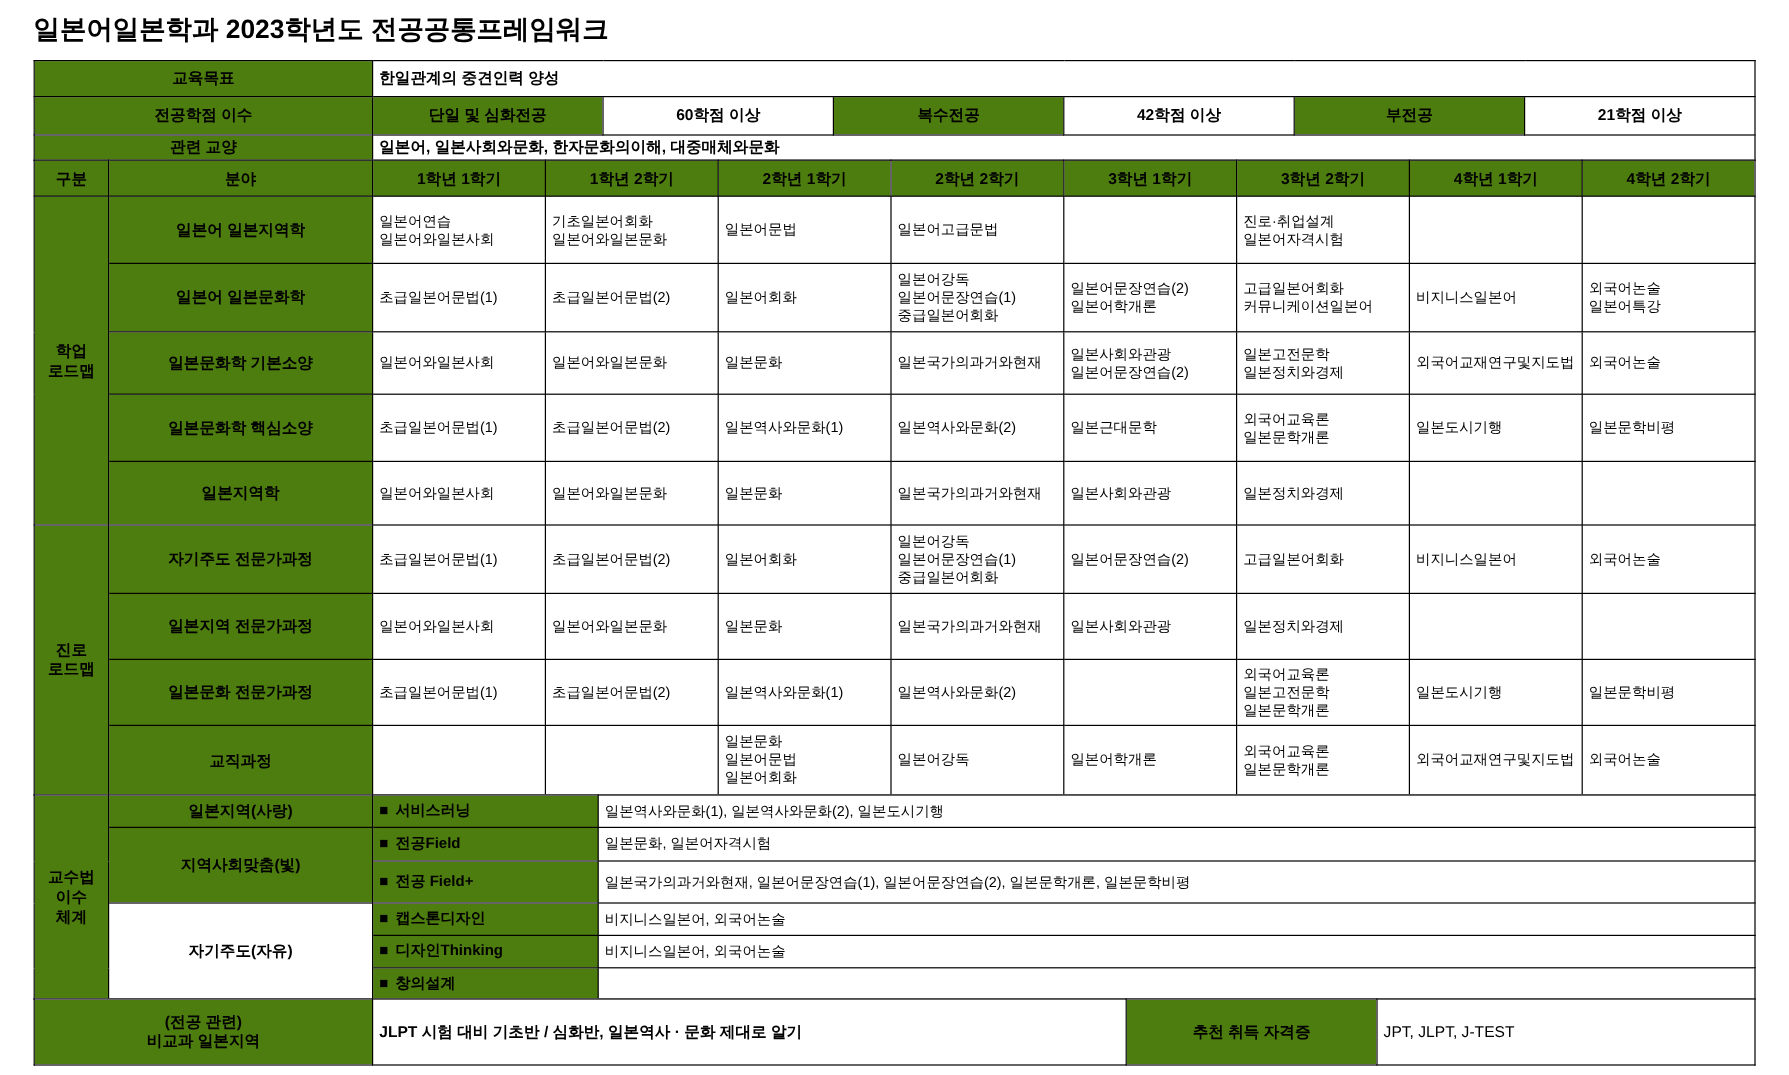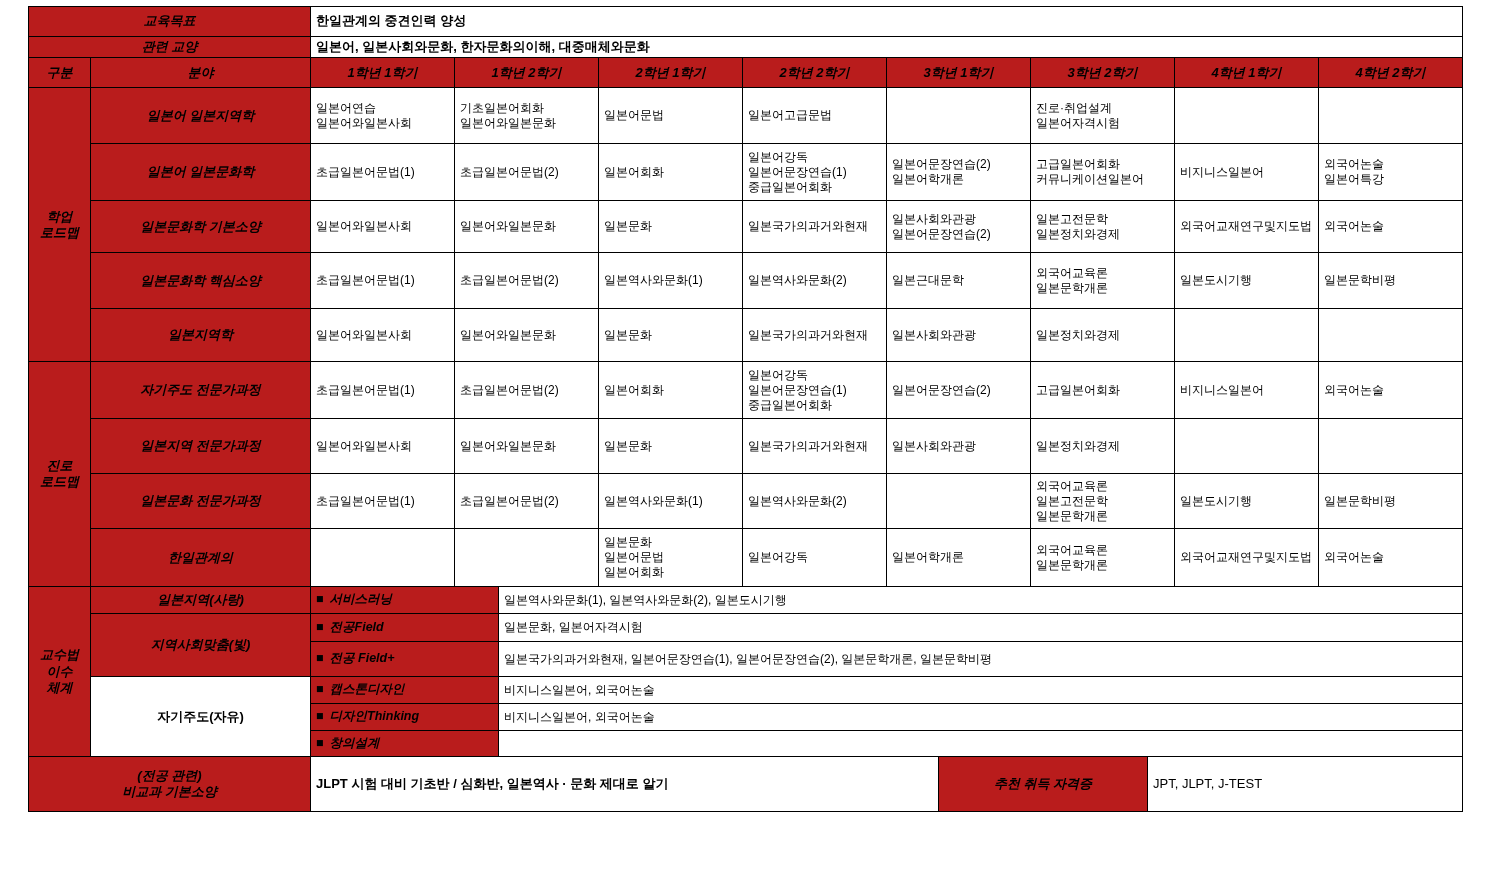--- a/index.html
+++ b/index.html
@@ -20,48 +20,58 @@
   td {
     border:1px solid #000;
     padding:2px 5px;
     font-size:12px;
     line-height:1.25;
     vertical-align:middle;
     overflow:hidden;
     white-space:pre-line;
     word-break:break-all;
   }
-  .gray { background:#b91c1c;font-style:italic; }
+  .gray { background:#4d7c0f; }
   .c { text-align:center; }
   .bold { font-weight:bold; }
   .lbl { font-size:13px; }
   .hdr { font-size:13px; }
   .bullet { margin-right:6px; }
   .method { font-size:12.5px; }
 </style>
 </head>
 <body>
 
 <div class="sheet">
 
+  <div class="title">일본어일본학과 2023학년도 전공공통프레임워크</div>
 
   <table>
     <colgroup>
       <col style="width:282px">
         <col style="width:192px">
         <col style="width:192px">
       <col style="width:192px">
         <col style="width:192px">
         <col style="width:192px">
         <col style="width:192px">
     </colgroup>
     <tbody>
         <tr style="height:30px">
       <td class="gray c bold lbl">교육목표</td>
       <td colspan="6" class="bold lbl">한일관계의 중견인력 양성</td>
+    </tr>
+    <tr style="height:32px">
+      <td class="gray c bold lbl">전공학점 이수</td>
+      <td class="gray c bold lbl">단일 및 심화전공</td>
+      <td class="c bold lbl">60학점 이상</td>
+      <td class="gray c bold lbl">복수전공</td>
+      <td class="c bold lbl">42학점 이상</td>
+      <td class="gray c bold lbl">부전공</td>
+      <td class="c bold lbl">21학점 이상</td>
     </tr>
     <tr style="height:16px">
       <td class="gray c bold lbl">관련 교양</td>
       <td colspan="6" class="bold lbl">일본어, 일본사회와문화, 한자문화의이해, 대중매체와문화</td>
     </tr>
   </tbody>
     </table>
 
   <table>
     <colgroup>
@@ -192,21 +202,21 @@
       <td>일본역사와문화(1)</td>
       <td>일본역사와문화(2)</td>
       <td></td>
       <td>외국어교육론
 일본고전문학
 일본문학개론</td>
       <td>일본도시기행</td>
       <td>일본문학비평</td>
     </tr>
     <tr style="height:58px">
-      <td class="gray c bold lbl">한일관계의</td>
+      <td class="gray c bold lbl">교직과정</td>
       <td></td>
       <td></td>
       <td>일본문화
 일본어문법
 일본어회화</td>
       <td>일본어강독</td>
       <td>일본어학개론</td>
       <td>외국어교육론
 일본문학개론</td>
       <td>외국어교재연구및지도법</td>
@@ -259,21 +269,21 @@
   <table>
     <colgroup>
       <col style="width:282px">
         <col style="width:628px">
         <col style="width:209px">
         <col style="width:315px">
     </colgroup>
     <tbody>
         <tr style="height:55px">
       <td class="gray c bold lbl">(전공 관련)
-비교과 기본소양</td>
+비교과 일본지역</td>
       <td class="bold lbl">JLPT 시험 대비 기초반 / 심화반, 일본역사 · 문화 제대로 알기</td>
       <td class="gray c bold lbl">추천 취득 자격증</td>
       <td class="lbl">JPT, JLPT, J-TEST</td>
     </tr>
   </tbody>
     </table>
 
 </div>
 
 </body></html>

